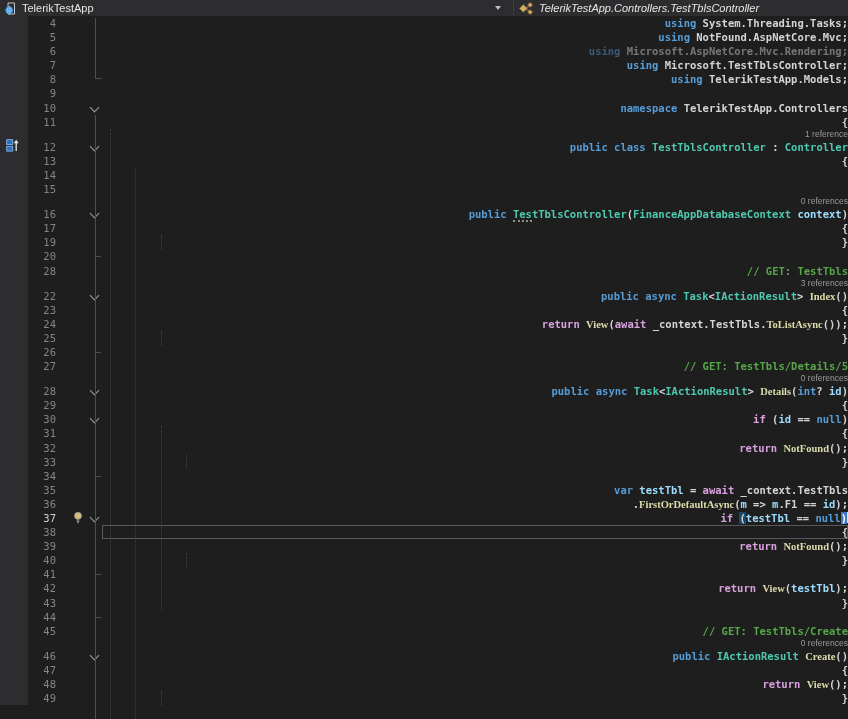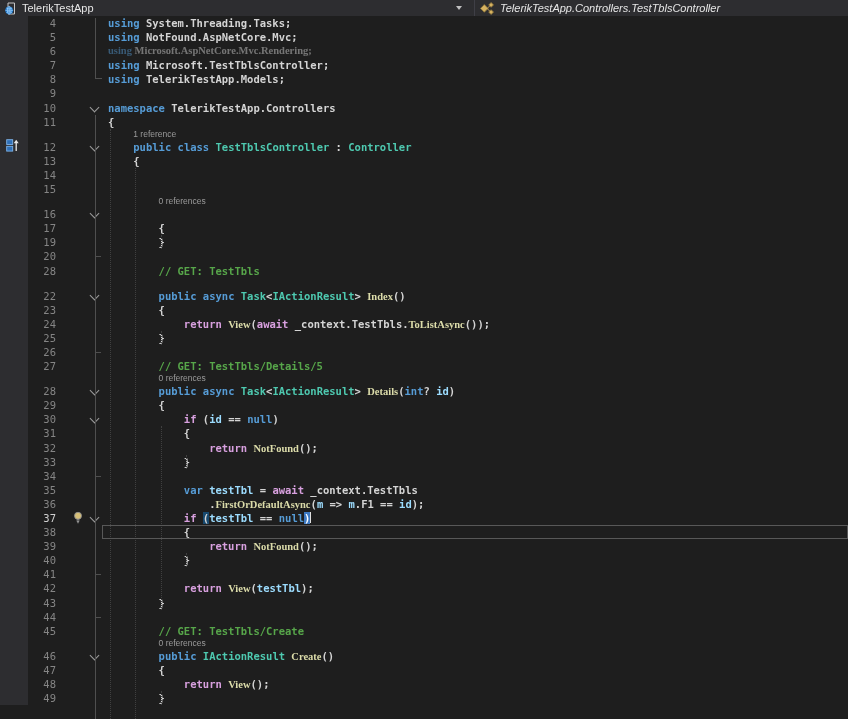--- a/index.html
+++ b/index.html
@@ -1,20 +1,20 @@
 <!DOCTYPE html>
 <html><head>
 <meta charset="utf-8">
 <style>
   html,body{margin:0;padding:0;background:#1E1E1E;width:848px;height:719px;overflow:hidden;}
   
   .topbar{height:16px;background:#2D2D30;display:flex;align-items:stretch;
           font-family:"Liberation Sans",sans-serif;font-size:11px;color:#E6E6E6;}
   .combo{display:flex;align-items:center;gap:5px;padding:0 5px;cursor:default;}
-  .combo.project{width:475px;border-right:1px solid #3F3F46;box-sizing:border-box;}
+  .combo.project{width:514px;border-right:1px solid #3F3F46;box-sizing:border-box;}
   .combo.context{flex:1;font-style:italic;}
   .tlabel{white-space:nowrap;line-height:16px;}
   .ticon{display:flex;align-items:center;}
   .arrow{margin-left:auto;margin-right:7px;width:0;height:0;
          border-left:3.5px solid transparent;border-right:3.5px solid transparent;
          border-top:4px solid #C0C0C0;}
   
   #editor{position:relative;height:703px;overflow:hidden;
           font-family:"DejaVu Sans Mono",monospace;font-size:10.5px;font-weight:bold;}
   #overlays{position:absolute;left:0;top:0;right:0;bottom:0;pointer-events:none;z-index:2;}
@@ -25,24 +25,24 @@
        display:flex;align-items:center;flex:none;}
   .lnum{width:28px;flex:none;text-align:right;color:#858585;line-height:14.1px;
         font-weight:normal;}
   .row.current .lnum{color:#D0D0D0;font-weight:normal;}
   .bulb{width:30px;flex:none;display:flex;justify-content:flex-end;align-items:center;
         padding-right:2px;box-sizing:border-box;}
   .fold{width:18px;flex:none;position:relative;}
   .chev{position:absolute;left:5px;top:3px;width:6px;height:6px;
         border-right:1.4px solid #9D9D9D;border-bottom:1.4px solid #9D9D9D;
         transform:rotate(45deg);}
-  .ctext{flex:1;white-space:pre;padding-left:4px;line-height:14.1px;color:#D4D4D4;}
+  .ctext{flex:1;white-space:pre;padding-left:4px;line-height:14.1px;color:#D4D4D4;text-align:right;}
   .row.lens .ctext{font-family:"Liberation Sans",sans-serif;font-size:8.5px;
         font-weight:normal;color:#9B9B9B;line-height:11px;}
-  .row.fade .ctext{opacity:.48;font-family:Liberation Serif, serif;}
+  .row.fade .ctext{opacity:.48;}
   
   .kw{color:#569CD6;}
   .ctrl{color:#D8A0DF;}
   .typ{color:#4EC9B0;}
   .mth{color:#DCDCAA;font-family:Liberation Serif, serif;}
   .prm{color:#9CDCFE;}
   .txt{color:#D4D4D4;}
   .com{color:#57A64A;}
   .hl1{background:#17496F;}
   .hl2{background:#3D79C2;color:#FFFFFF;}
@@ -212,20 +212,21 @@
         <div class="fold"></div>
         <div class="ctext" style="padding-left: 54.56px;">0 references</div>
       </div>
       <div class="row code">
         <div class="ind"></div>
         <div class="lnum">16</div>
         <div class="bulb"></div>
         <div class="fold">
           <span class="chev"></span>
         </div>
+        <div class="ctext"><span class="txt">        </span><span class="kw">public</span><span class="txt"> </span><span class="typ sugg">Tes</span><span class="typ">tTblsController</span><span class="txt">(</span><span class="typ">FinanceAppDatabaseContext</span><span class="txt"> </span><span class="prm">context</span><span class="txt">)</span></div>
       </div>
       <div class="row code">
         <div class="ind"></div>
         <div class="lnum">17</div>
         <div class="bulb"></div>
         <div class="fold"></div>
         <div class="ctext"><span class="txt">        {</span></div>
       </div>
       <div class="row code">
         <div class="ind"></div>
@@ -246,20 +247,21 @@
         <div class="lnum">28</div>
         <div class="bulb"></div>
         <div class="fold"></div>
         <div class="ctext"><span class="txt">        </span><span class="com">// GET: TestTbls</span></div>
       </div>
       <div class="row lens">
         <div class="ind"></div>
         <div class="lnum"></div>
         <div class="bulb"></div>
         <div class="fold"></div>
+        <div class="ctext" style="padding-left: 54.56px;">3 references</div>
       </div>
       <div class="row code">
         <div class="ind"></div>
         <div class="lnum">22</div>
         <div class="bulb"></div>
         <div class="fold">
           <span class="chev"></span>
         </div>
         <div class="ctext"><span class="txt">        </span><span class="kw">public</span><span class="txt"> </span><span class="kw">async</span><span class="txt"> </span><span class="typ">Task</span><span class="txt">&lt;</span><span class="typ">IActionResult</span><span class="txt">&gt; </span><span class="mth">Index</span><span class="txt">()</span></div>
       </div>

